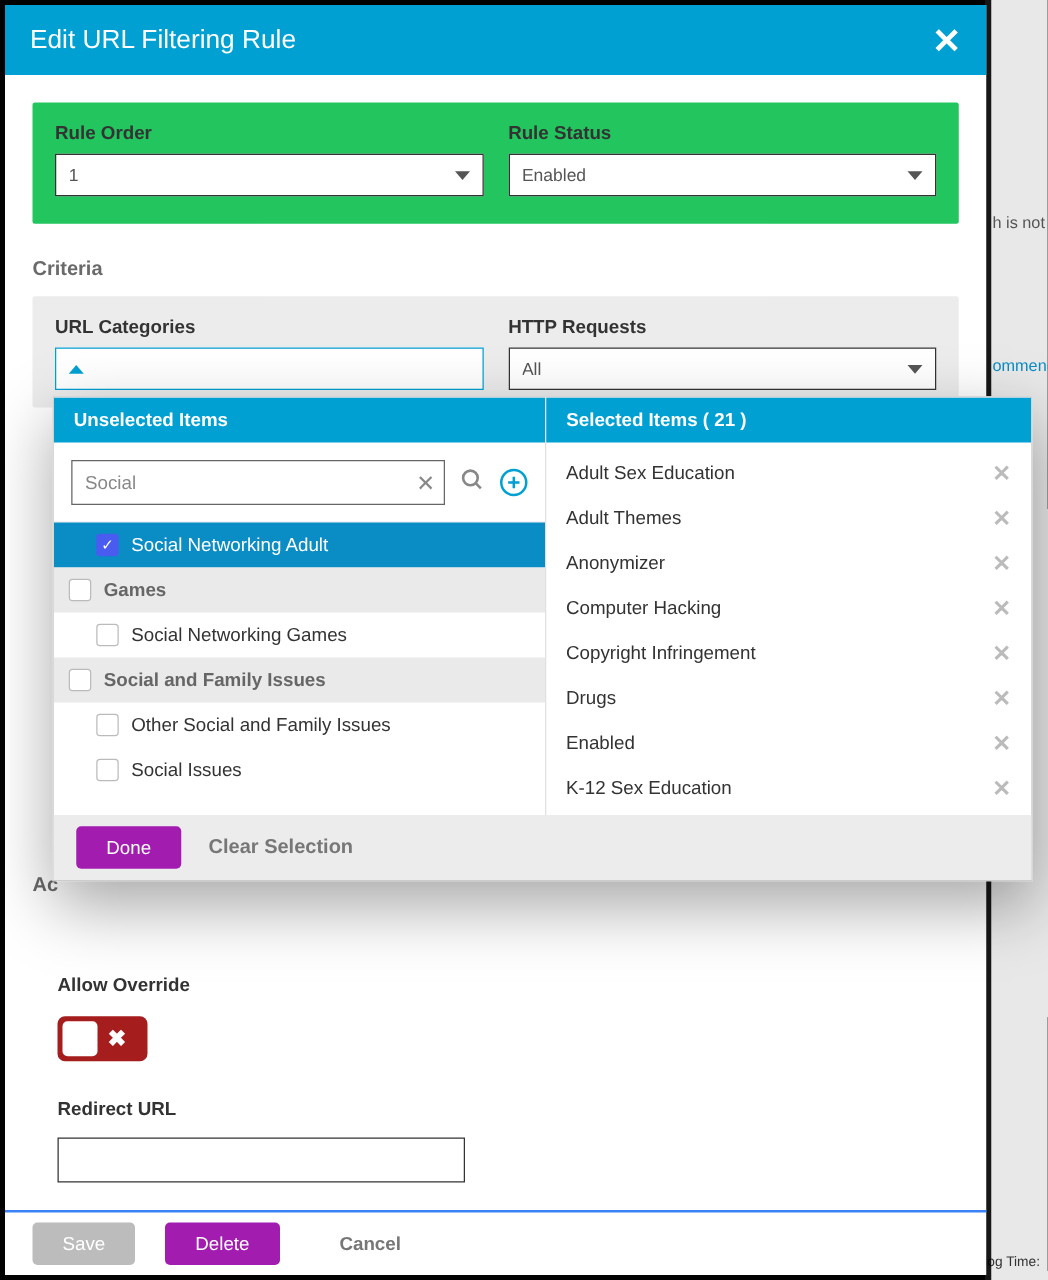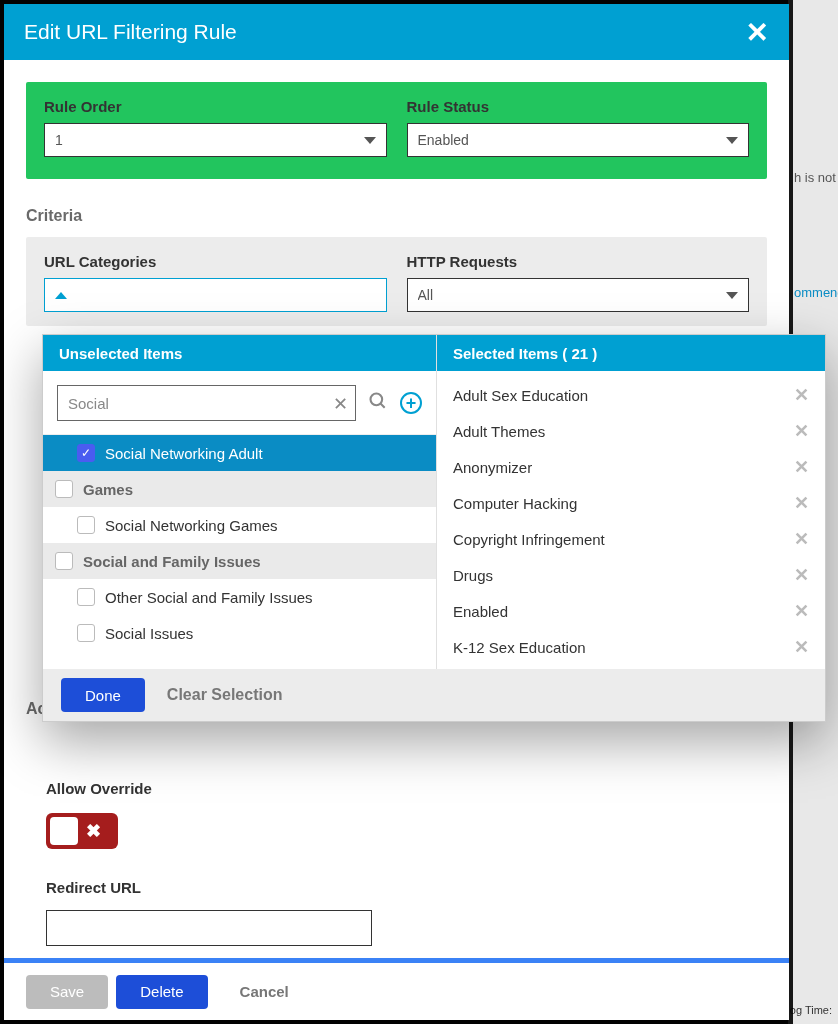--- a/index.html
+++ b/index.html
@@ -37,21 +37,21 @@
     background:#fff; border:1px solid #333; height:34px; display:flex; align-items:center; justify-content:space-between;
     padding: 0 10px; font-size:14px; color:#555; cursor: pointer; position: relative;
   }
   .select .caret { width:0; height:0; border-left:6px solid transparent; border-right:6px solid transparent; border-top:7px solid #555; }
   .select.open { border-color:#00a0d2; }
   .select.open .caret { border-top:none; border-bottom:7px solid #00a0d2; }
   .select .text { white-space:nowrap; overflow:hidden; text-overflow:ellipsis; flex:1; }
   .criteria-panel { background:#ececec; padding: 16px 18px 0 18px; border-radius:2px; position:relative; }
 
   .dropdown-mega {
-    position:absolute; top:334px; left:42px; width:784px; height:388px;
+    position:absolute; top:317px; left:42px; width:784px; height:388px;
     background:#fff; border:1px solid #ccc; box-shadow: 0 20px 50px rgba(0,0,0,0.35);
     display:flex; flex-direction:column; z-index:50;
   }
   .mega-cols { display:flex; flex:1; overflow:hidden; }
   .mega-left { width:394px; display:flex; flex-direction:column; border-right:1px solid #e0e0e0;}
   .mega-right { flex:1; display:flex; flex-direction:column; position:relative;}
   .mega-head { background:#00a0d2; color:#fff; height:36px; display:flex; align-items:center; padding:0 16px; font-size:15px; font-weight:600;}
   .search-row { display:flex; align-items:center; padding:14px 14px 8px 14px; gap:12px;}
   .search-box { flex:1; position:relative; }
   .search-input { width:100%; height:36px; border:1px solid #666; padding:0 34px 0 10px; font-size:15px; color:#888;}
@@ -68,35 +68,35 @@
   .cb { width:18px; height:18px; border:1px solid #bbb; border-radius:3px; background:#fff; display:flex; align-items:center; justify-content:center; font-size:12px; }
   .cb.checked { background:#4a5cf0; border-color:#4a5cf0; color:#fff; }
   .tree-row.sub .cb { border-radius:3px; }
   .right-list { flex:1; overflow-y:auto; padding:6px 0; }
   .right-list::-webkit-scrollbar { width:8px; }
   .right-list::-webkit-scrollbar-thumb { background:#c0c0c0; border-radius:4px; }
   .sel-item { display:flex; align-items:center; justify-content:space-between; padding:7px 16px; font-size:15px; color:#333;}
   .sel-item .rx { color:#bbb; font-size:18px; font-weight:700; cursor:pointer; }
   .mega-footer { background:#ececec; height:52px; display:flex; align-items:center; padding:0 18px; gap:22px;}
   .btn { display:inline-flex; align-items:center; justify-content:center; height:34px; padding:0 24px; border:none; border-radius:4px; font-size:15px; cursor:pointer; }
-  .btn-primary { background:#1d4ed8; color:#fff; }
+  .btn-primary { background:#a21caf; color:#fff; }
   .btn-link { background:transparent; color:#777;font-weight:bold; }
   .btn-disabled { background:#bcbcbc; color:#fff; }
   .action-section { margin-top: 368px; }
   .toggle {
     width:72px; height:36px; background:#a51d1d; border-radius:6px; display:flex; align-items:center; padding:4px; gap:8px; cursor:pointer;
   }
   .toggle .knob { width:28px; height:28px; background:#fff; border-radius:4px;}
   .toggle .tx { color:#fff; font-size:18px; font-weight:700;}
   .text-input { width:326px; height:36px; border:1px solid #333; padding:0 10px; font-size:14px; }
   .spacer-14 { height:14px; }
   .spacer-22 { height:22px; }
   .spacer-30 { height:30px; }
   .modal-footer {
-    height:62px; border-top:5px solid #3b82f6; display:flex; align-items:center; padding:0 22px; gap:8px;
+    height:52px; border-top:2px solid #3b82f6; display:flex; align-items:center; padding:0 22px; gap:24px;
   }
 </style>
 </head>
 <body>
 
 <div class="backdrop">
   <span>h is not vi</span>
   <div style="height:100px"></div>
   <span class="blue">ommende</span>
   <span class="bottom-text">blog Time:</span>

